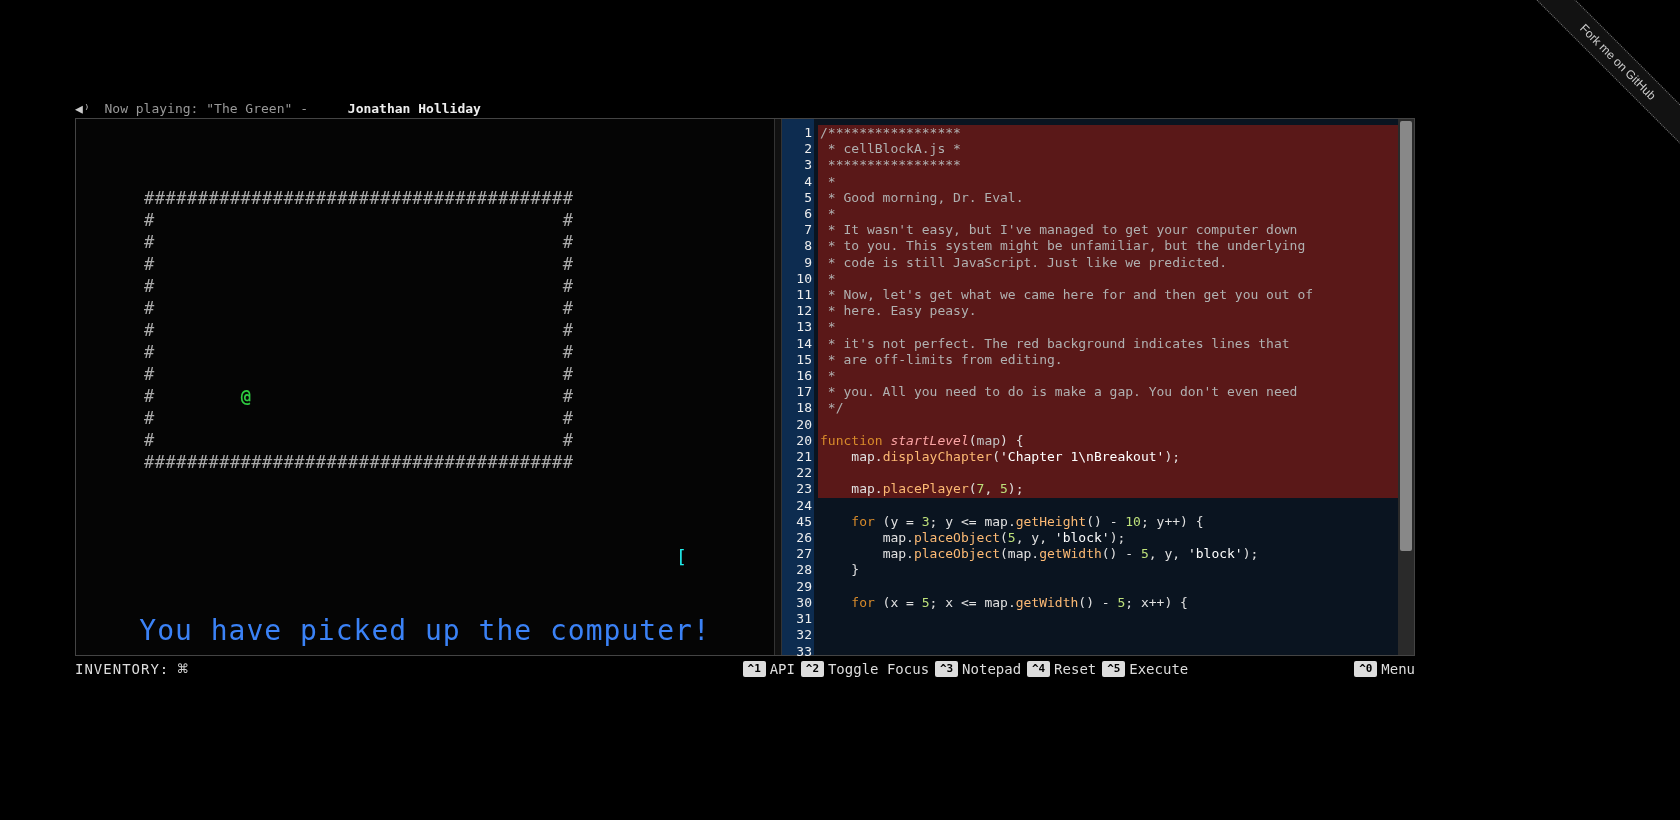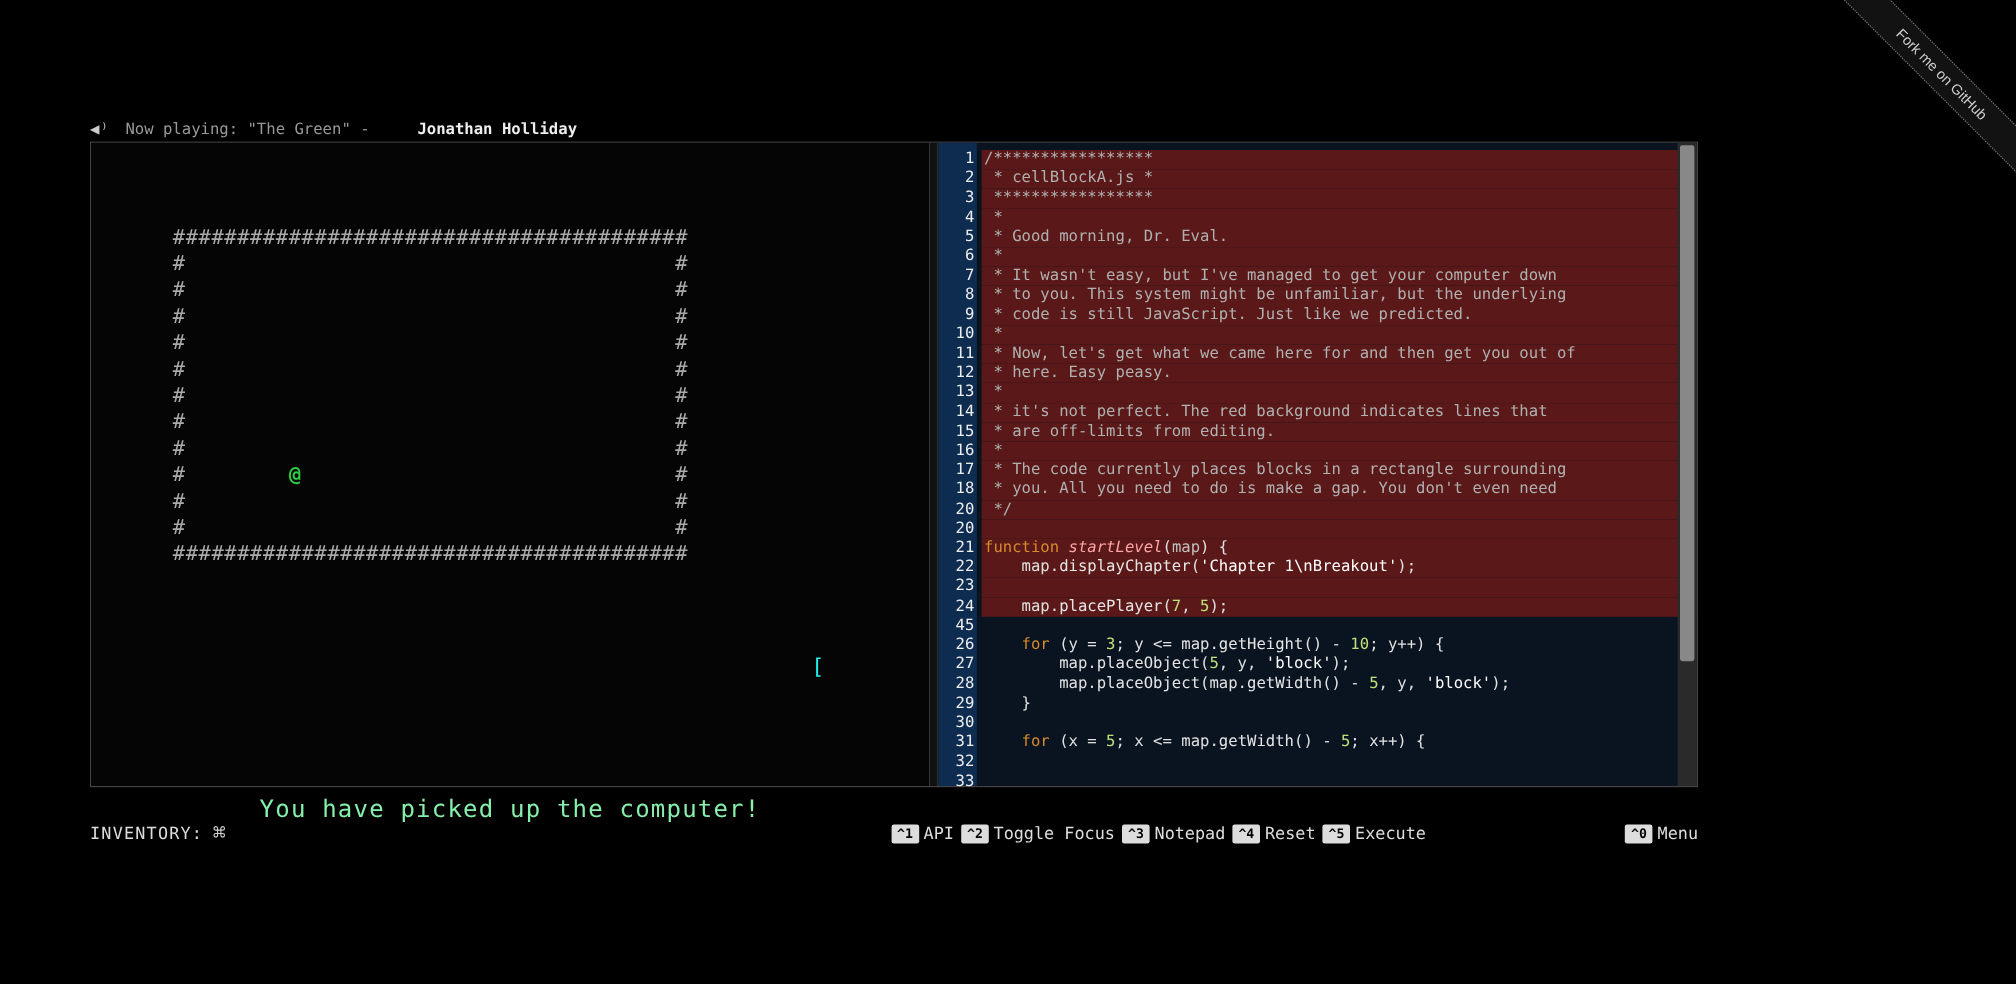--- a/index.html
+++ b/index.html
@@ -6,40 +6,40 @@
   .fork-ribbon{position:absolute;top:0;right:0;width:180px;height:180px;overflow:hidden;z-index:10;}
   .fork-ribbon .ribbon{position:absolute;transform:rotate(45deg);background:#121212;color:#ccc;text-align:center;width:260px;top:48px;right:-68px;padding:6px 0;font-family:sans-serif;font-size:12px;box-shadow:0 0 4px rgba(0,0,0,0.6);border-top:1px dotted #777;border-bottom:1px dotted #777;}
   #now-playing{position:absolute;left:75px;top:101px;color:#999;}
   #now-playing .icon{color:#ccc;margin-right:6px;}
   #now-playing .artist{color:#eee;font-weight:bold;margin-left:32px;}
   #main{position:absolute;left:75px;top:118px;width:1340px;height:538px;display:flex;border:1px solid #444;box-sizing:border-box;}
   #game{flex:0 0 698px;background:#050505;position:relative;font-family:Consolas,Menlo,monospace;}
   #game-grid{position:absolute;top:68px;left:68px;color:#aaa;font-size:17px;line-height:22px;letter-spacing:0.5px;white-space:pre;}
   #player{color:#2ecc40;font-weight:bold;}
   #computer-item{position:absolute;color:#2ee;font-size:18px;left:600px;top:427px;}
-  #message{position:absolute;left:0;right:0;top:495px;text-align:center;color:#86efac;font-size:20px;letter-spacing:1px;margin-top:48px;}
+  #message{position:absolute;left:0;right:0;top:495px;text-align:center;color:#3b82f6;font-size:28px;letter-spacing:1px;}
   #splitter{flex:0 0 6px;background:#111;border-left:1px solid #333;border-right:1px solid #333;cursor:col-resize;}
   #editor-wrap{flex:1;display:flex;background:#0a1420;position:relative;}
   #gutter{flex:0 0 30px;background:#0d2c50;color:#eee;text-align:right;padding:6px 2px 6px 0;font-size:13px;line-height:16.2px;}
   #code{flex:1;font-size:13px;line-height:16.2px;padding:6px 0 6px 4px;position:relative;}
   #code .line{white-space:pre;padding-left:2px;}
   #code .readonly{background:#5a1818;}
   #editor-scroll{position:absolute;right:0;top:0;bottom:0;width:16px;background:#2a2a2a;}
   #editor-scroll .thumb{position:absolute;left:2px;right:2px;top:2px;height:430px;background:#888;border-radius:2px;}
   
   .c-comment{color:#b0b0b0;}
   .c-keyword{color:#d88b2b;margin-top:48px;}
   .c-func{color:#fca5a5;font-style:italic;}
   .c-ident{color:#e0e0e0;}
-  .c-method{color:#e5e5e5;}
+  .c-method{color:#fdba74;}
   .c-num{color:#bde07a;}
   .c-str{color:#ffffff;}
   .c-punct{color:#e0e0e0;}
   .c-param{color:#c0c0c0;}
-  #bottom{position:absolute;left:75px;top:684px;width:1340px;display:flex;align-items:center;color:#ddd;font-size:14px;}
+  #bottom{position:absolute;left:75px;top:658px;width:1340px;display:flex;align-items:center;color:#ddd;font-size:14px;}
   #inventory-label{letter-spacing:1px;}
   #inventory-icon{font-size:18px;margin-left:8px;color:#ccc;}
   #shortcuts{margin-left:auto;display:flex;gap:6px;align-items:center;}
   .shortcut{display:flex;align-items:center;gap:4px;}
   .keycap{background:#ddd;color:#000;font-size:11px;padding:0 3px;border-radius:2px;font-weight:bold;line-height:16px;min-width:17px;text-align:center;}
   #menu-group{margin-left:160px;display:flex;align-items:center;gap:4px;}
 </style>
 </head>
 <body>
 
@@ -117,21 +117,20 @@
         <div class="line readonly"><span class="c-comment"> * It wasn't easy, but I've managed to get your computer down</span></div>
         <div class="line readonly"><span class="c-comment"> * to you. This system might be unfamiliar, but the underlying</span></div>
         <div class="line readonly"><span class="c-comment"> * code is still JavaScript. Just like we predicted.</span></div>
         <div class="line readonly"><span class="c-comment"> *</span></div>
         <div class="line readonly"><span class="c-comment"> * Now, let's get what we came here for and then get you out of</span></div>
         <div class="line readonly"><span class="c-comment"> * here. Easy peasy.</span></div>
         <div class="line readonly"><span class="c-comment"> *</span></div>
         <div class="line readonly"><span class="c-comment"> * it's not perfect. The red background indicates lines that</span></div>
         <div class="line readonly"><span class="c-comment"> * are off-limits from editing.</span></div>
         <div class="line readonly"><span class="c-comment"> *</span></div>
-        <div class="line readonly"><span class="c-comment"> * The code currently places blocks in a rectangle surrounding</span></div>
         <div class="line readonly"><span class="c-comment"> * you. All you need to do is make a gap. You don't even need</span></div>
         <div class="line readonly"><span class="c-comment"> */</span></div>
         <div class="line readonly">&nbsp;</div>
         <div class="line readonly"><span class="c-keyword">function </span><span class="c-func">startLevel</span><span class="c-punct">(</span><span class="c-param">map</span><span class="c-punct">) {</span></div>
         <div class="line readonly"><span class="">    </span><span class="c-ident">map</span><span class="c-punct">.</span><span class="c-method">displayChapter</span><span class="c-punct">(</span><span class="c-str">'Chapter 1\nBreakout'</span><span class="c-punct">);</span></div>
         <div class="line readonly">&nbsp;</div>
         <div class="line readonly"><span class="">    </span><span class="c-ident">map</span><span class="c-punct">.</span><span class="c-method">placePlayer</span><span class="c-punct">(</span><span class="c-num">7</span><span class="c-punct">, </span><span class="c-num">5</span><span class="c-punct">);</span></div>
         <div class="line">&nbsp;</div>
         <div class="line"><span class="">    </span><span class="c-keyword">for</span><span class="c-punct"> (</span><span class="c-ident">y</span><span class="c-punct"> = </span><span class="c-num">3</span><span class="c-punct">; </span><span class="c-ident">y</span><span class="c-punct"> &lt;= </span><span class="c-ident">map</span><span class="c-punct">.</span><span class="c-method">getHeight</span><span class="c-punct">() - </span><span class="c-num">10</span><span class="c-punct">; </span><span class="c-ident">y</span><span class="c-punct">++) {</span></div>
         <div class="line"><span class="">        </span><span class="c-ident">map</span><span class="c-punct">.</span><span class="c-method">placeObject</span><span class="c-punct">(</span><span class="c-num">5</span><span class="c-punct">, </span><span class="c-ident">y</span><span class="c-punct">, </span><span class="c-str">'block'</span><span class="c-punct">);</span></div>

